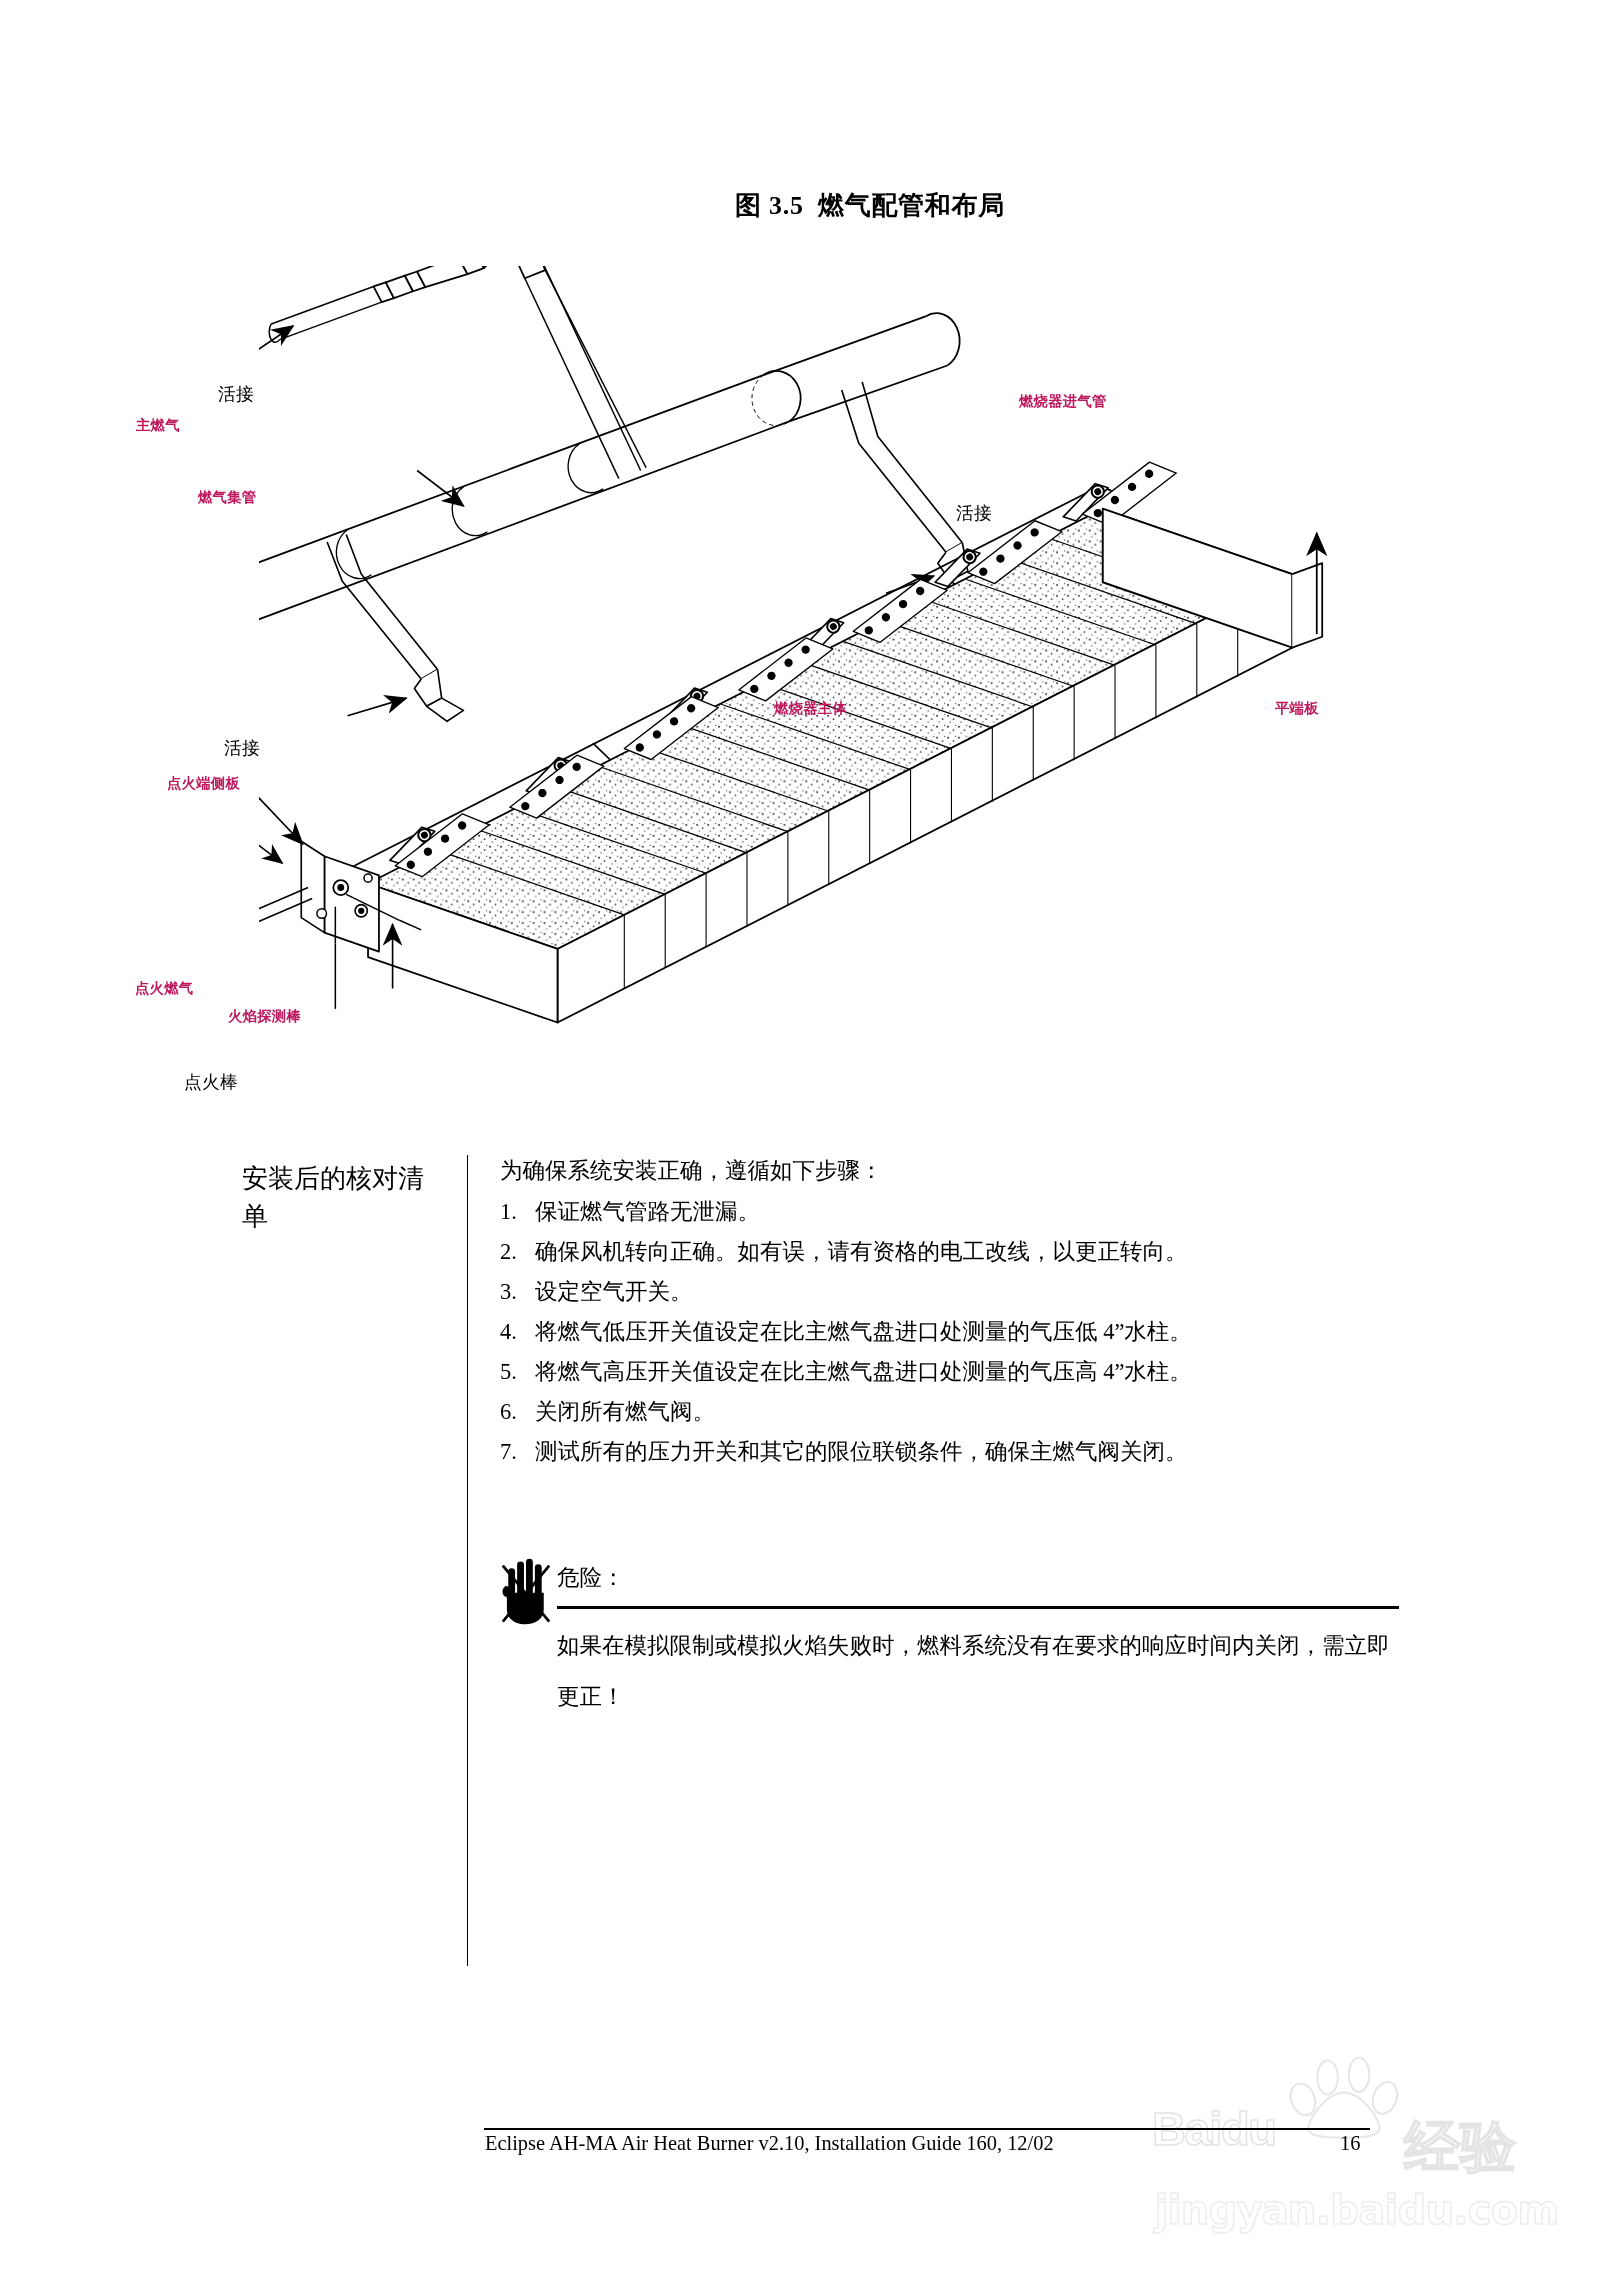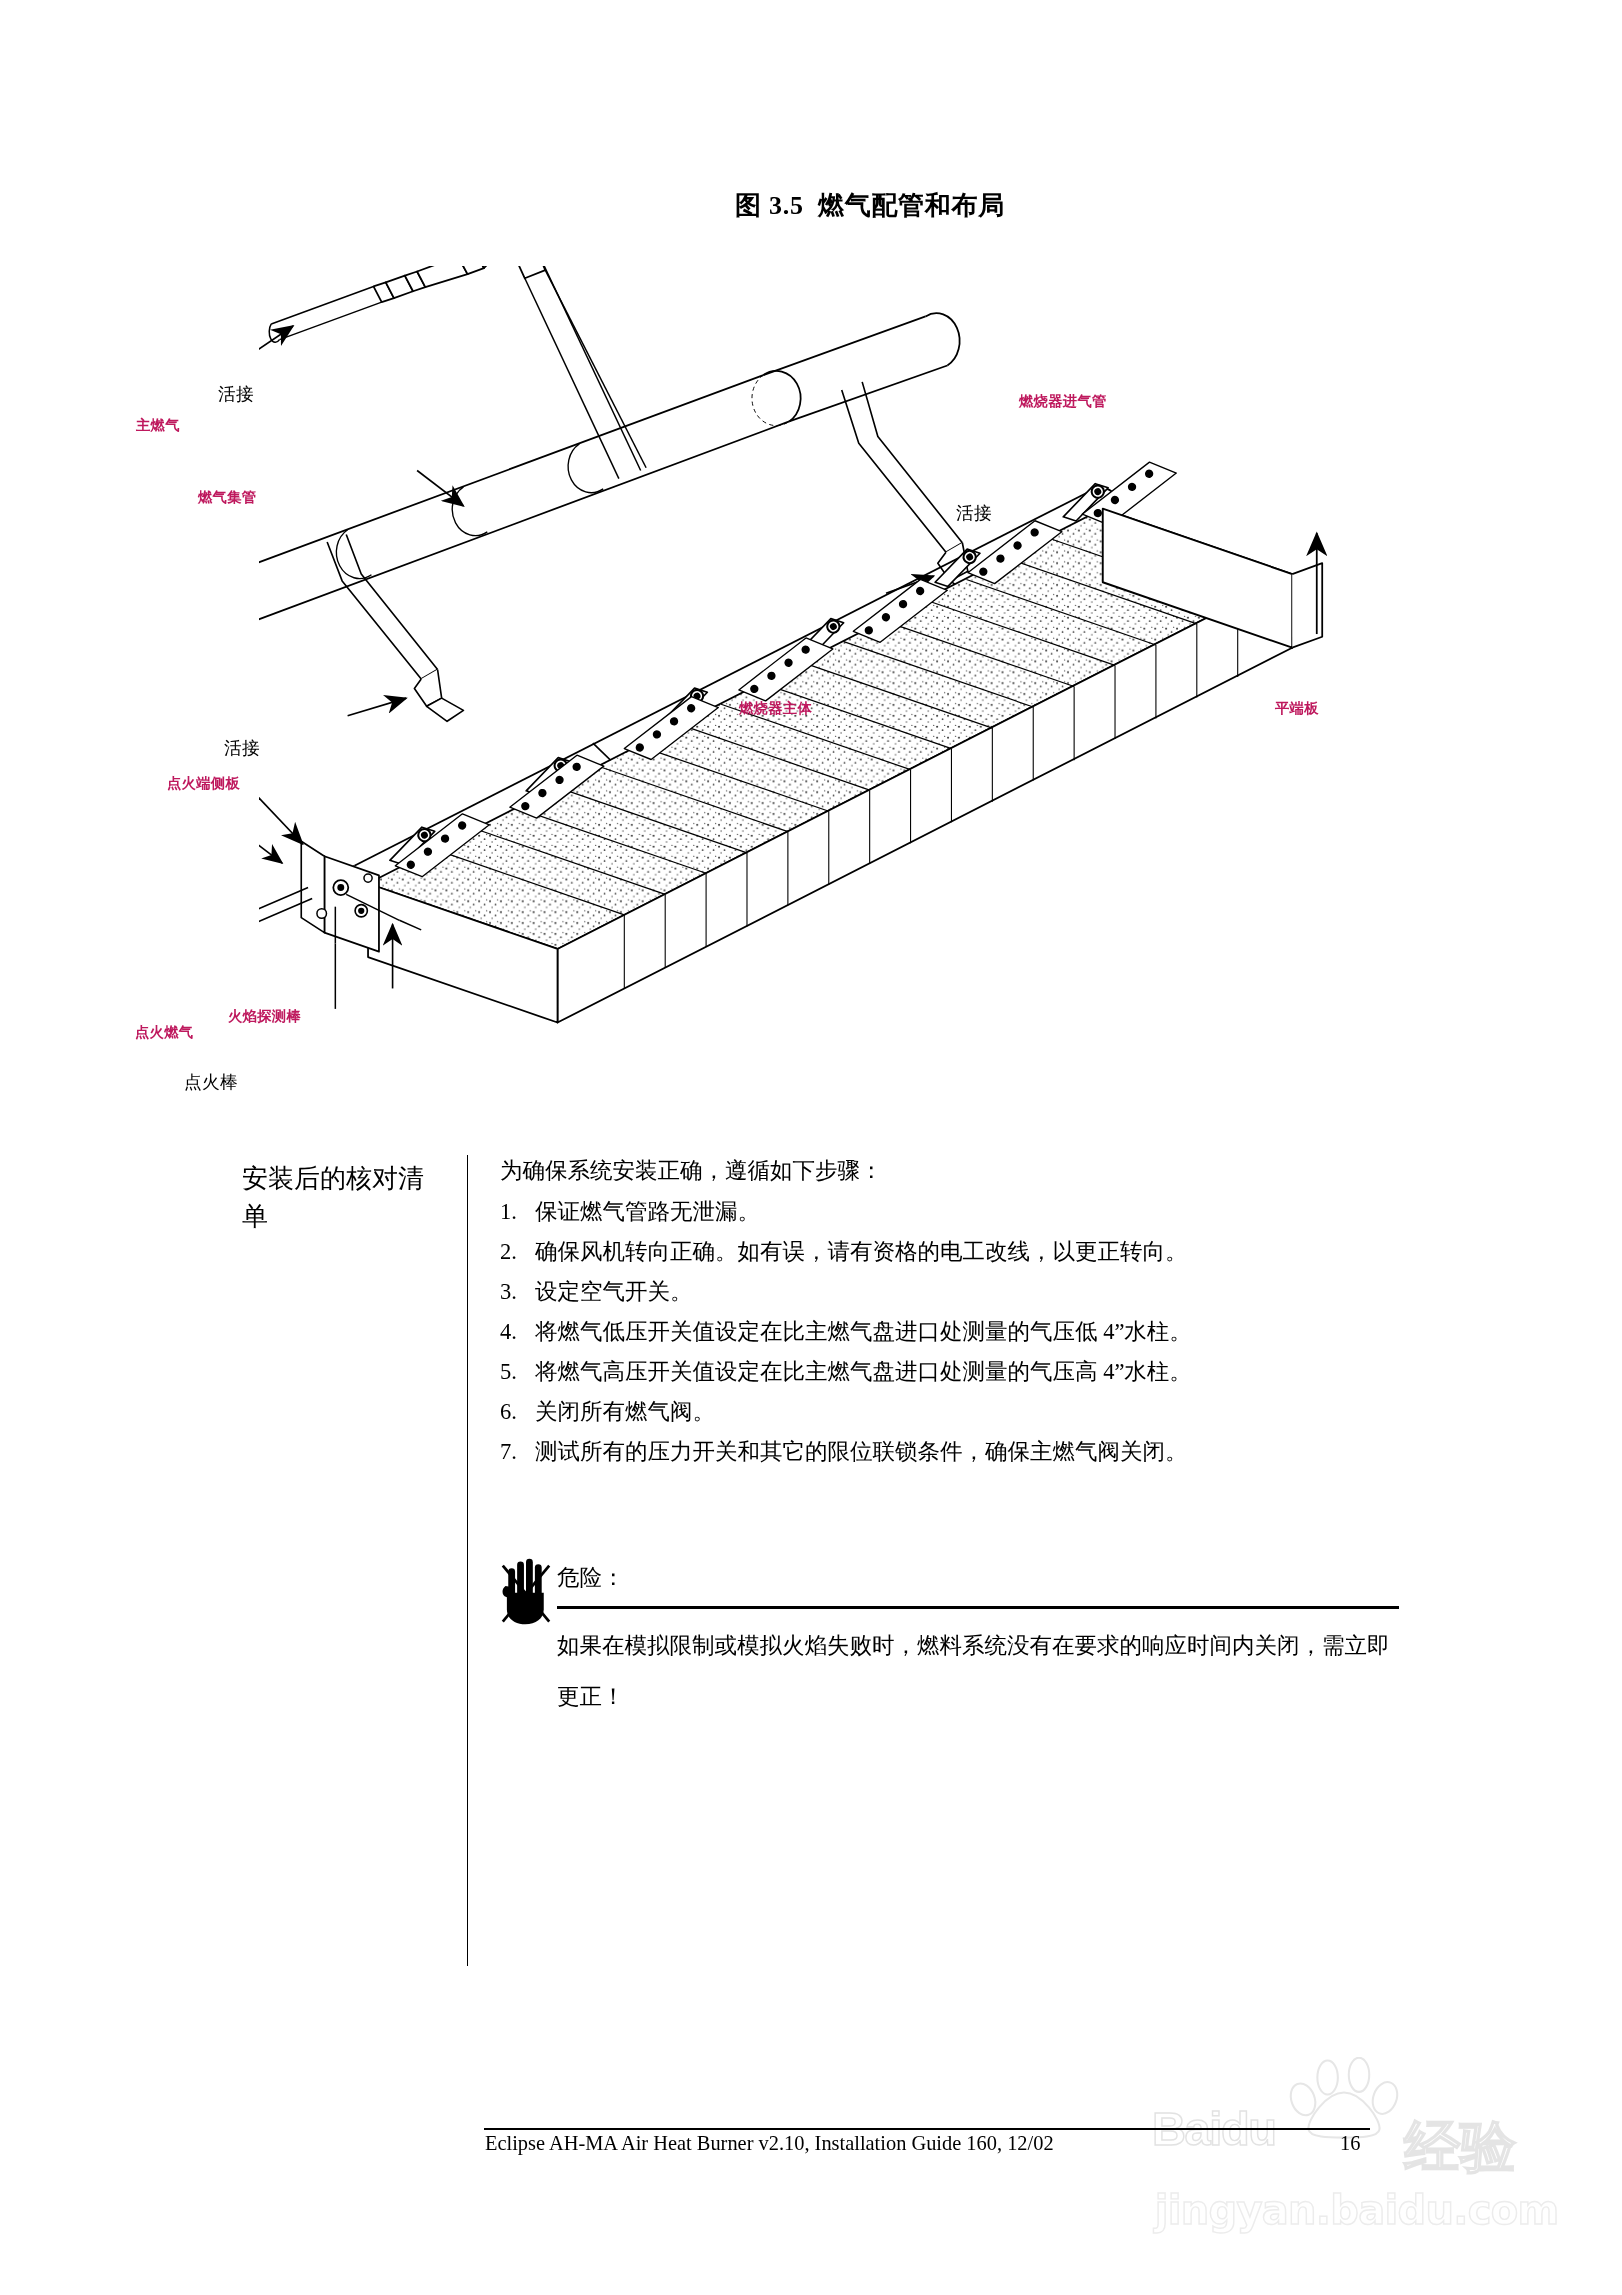--- a/index.html
+++ b/index.html
@@ -448,29 +448,29 @@
   <div class="diag-label" style="left:-123px; top:150px;">主燃气</div>
 
   <div class="diag-label serif" style="left:-41px; top:116px;">活接</div>
 
   <div class="diag-label" style="left:-61px; top:222px;font-family:Liberation Mono, monospace;">燃气集管</div>
 
   <div class="diag-label" style="left:760px; top:126px;">燃烧器进气管</div>
 
   <div class="diag-label serif" style="left:697px; top:235px;">活接</div>
 
-  <div class="diag-label" style="left:480px; top:433px;">燃烧器主体</div>
+  <div class="diag-label" style="left:515px; top:433px;">燃烧器主体</div>
 
   <div class="diag-label serif" style="left:-35px; top:470px;">活接</div>
 
   <div class="diag-label" style="left:1016px; top:433px;">平端板</div>
 
   <div class="diag-label" style="left:-92px; top:508px;">点火端侧板</div>
 
-  <div class="diag-label" style="left:-124px; top:713px;margin-top:44px;">点火燃气</div>
+  <div class="diag-label" style="left:-124px; top:713px;">点火燃气</div>
 
   <div class="diag-label" style="left:-31px; top:741px;">火焰探测棒</div>
 
   <div class="diag-label serif" style="left:-75px; top:804px;">点火棒</div>
 </div>
 
 <div id="checklist-section">
 
   <div id="checklist-heading">安装后的核对清单</div>
 

